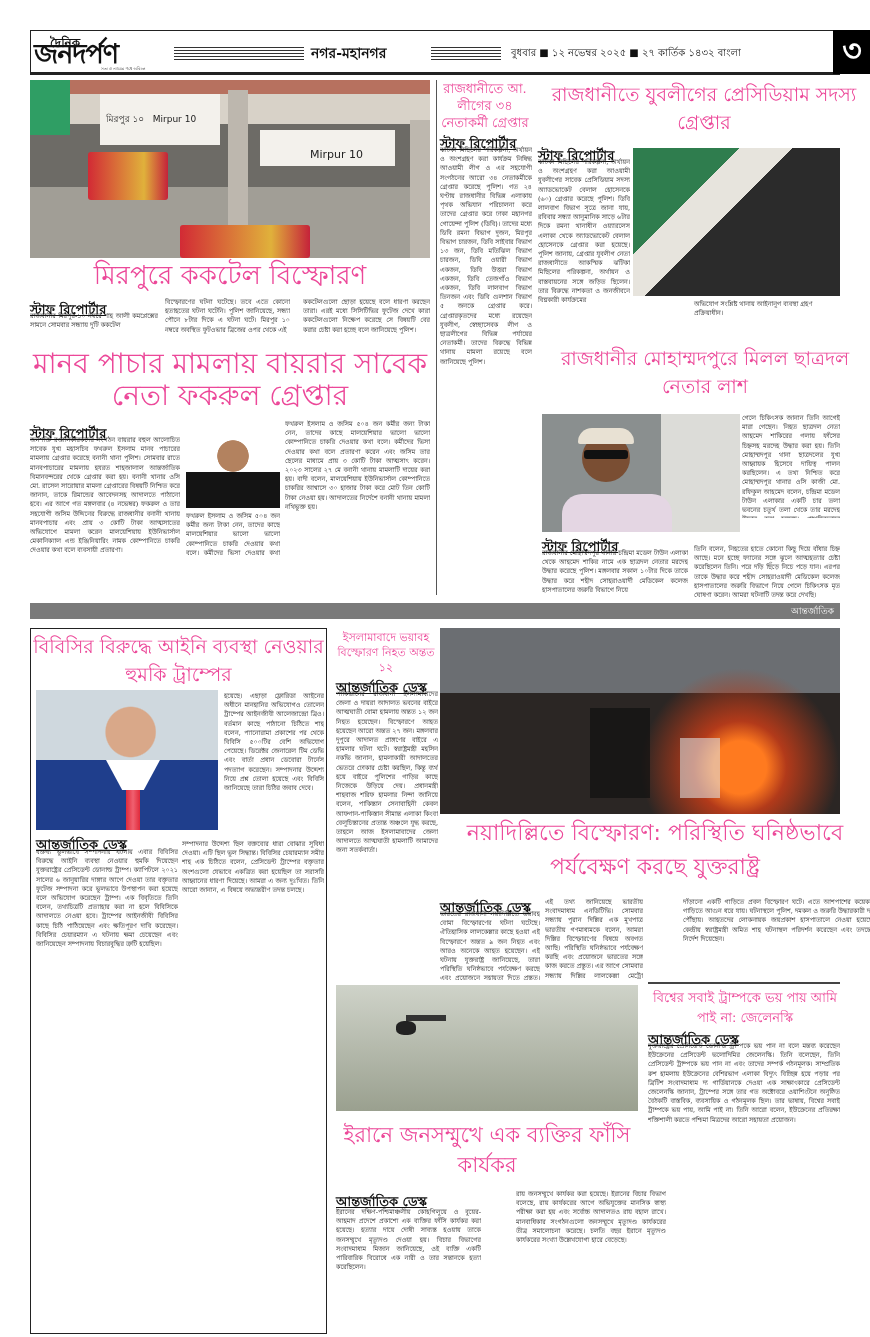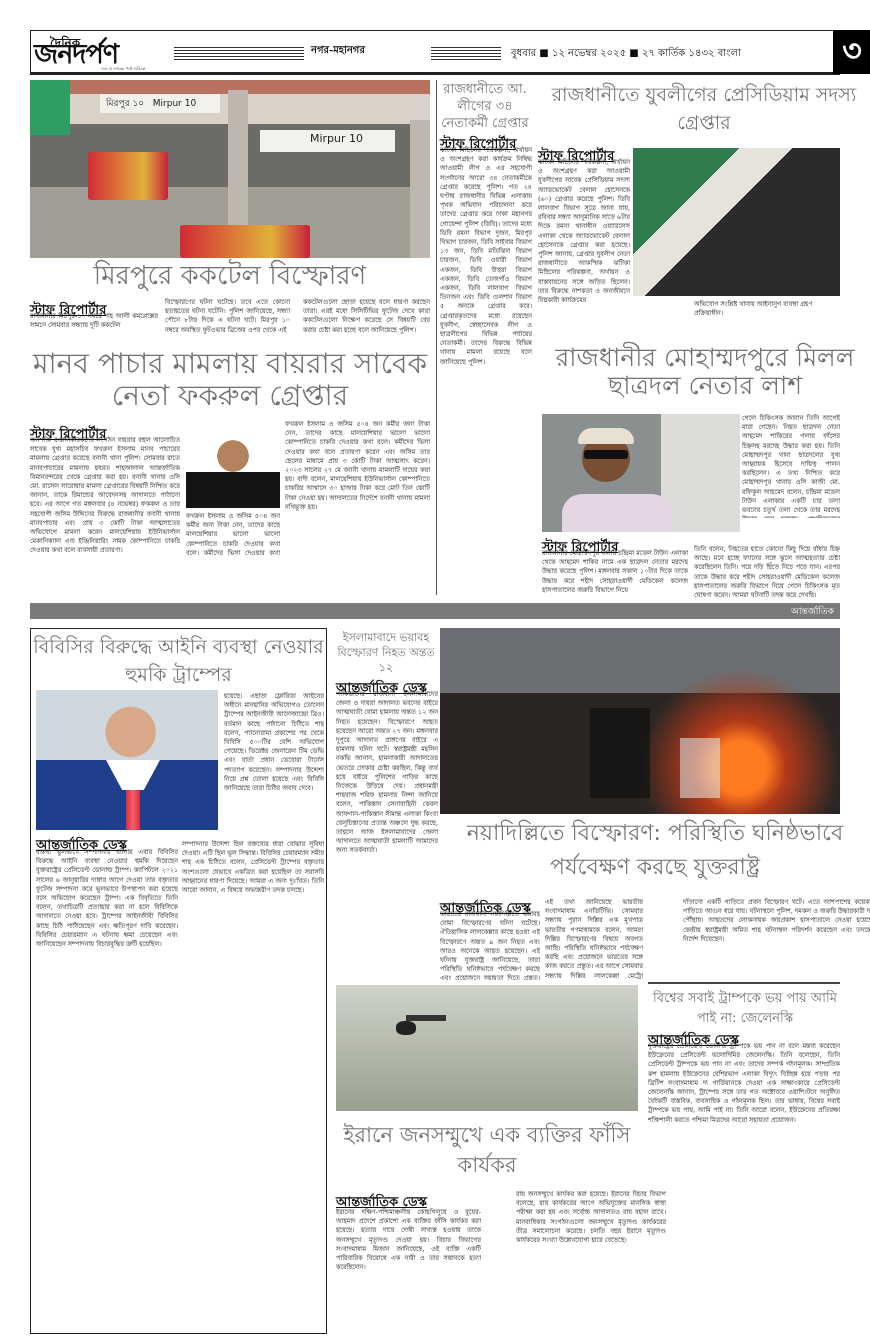--- a/index.html
+++ b/index.html
@@ -6,38 +6,38 @@
   html, body { width: 870px; height: 1337px; background: #fff; overflow: hidden; }
   body { font-family: "DejaVu Serif", serif; color: #111; position: relative; }
   .abs { position: absolute; }
 
   
   .masthead { left: 30px; top: 30px; width: 810px; height: 45px; border: 1px solid #222; border-bottom: 3px solid #222; }
   .brand-small { left: 19px; top: 3px; font-size: 12px; font-weight: bold; }
   .brand { left: 3px; top: 10px; font-size: 27px; font-weight: 900; letter-spacing: -1px; line-height: 26px; font-family: "DejaVu Sans", sans-serif; }
   .brand-tag { left: 70px; top: 35px; font-size: 4px; }
   .rules { height: 15px; top: 14px; background: repeating-linear-gradient(#fff 0 2px, #333 2px 3px); }
-  .section-name { left: 280px; top: 11px; font-size: 10px; font-weight: bold; text-align: center; }
+  .section-name { left: 280px; top: 11px; font-size: 14px; font-weight: bold; text-align: center; }
   .dateline { left: 480px; top: 14px; font-size: 10px; text-align: center; }
   .page-num { left: 802px; top: -1px; width: 38px; height: 44px; background: #000; color: #fff; font-size: 30px; font-weight: bold; text-align: center; line-height: 42px; font-family: "DejaVu Sans", sans-serif; }
 
   
   .photo { overflow: hidden; }
   .ph-metro { background: linear-gradient(180deg,#b7715f 0 8%,#d8d2c8 8% 25%,#6d6b66 25% 60%,#a19e96 60%); }
-  .ph-metro .sign { position:absolute; background:#f3f1ec; color:#222; font-size:9px; font-family:"DejaVu Sans",sans-serif; padding:2px 6px; }
+  .ph-metro .sign { position:absolute; background:#f3f1ec; color:#222; font-size:9px; font-family:"DejaVu Sans",sans-serif; padding:18px 6px; }
   .ph-metro .bus { position:absolute; background:linear-gradient(90deg,#d22a35,#e0b13b 70%,#c5223a); border-radius:3px; }
   .ph-metro .pillar { position:absolute; background:#bdb7ae; }
   .ph-politician { background: linear-gradient(135deg,#2f7d4e 0 30%,#e7e4dd 30% 45%,#2b2b2b 45%); }
   .ph-portrait { background: radial-gradient(circle at 50% 35%, #b3825f 0 22%, transparent 23%), linear-gradient(180deg,#fff 0 55%,#141414 55%); }
   .ph-student { background: linear-gradient(90deg,#8a8f8f 0 60%,#dcdcd8 60%); }
   .ph-trump { background: radial-gradient(circle at 52% 30%, #d9a889 0 18%, transparent 19%), linear-gradient(180deg,#cfd8de 0 50%,#1f3e8c 50%); }
   .ph-blast { background: radial-gradient(circle at 75% 75%, #ff7a1f 0 8%, #b23a1a 14%, transparent 30%), linear-gradient(180deg,#6b6e72 0 35%,#2b2624 35%); }
   .ph-gallows { background: linear-gradient(180deg,#cfd3c9,#9aa08f); }
 
-  .headline { font-family: "DejaVu Sans", sans-serif; text-align: center; line-height: 1.2; color: #737373; }
+  .headline { font-family: "DejaVu Sans", sans-serif; text-align: center; line-height: 1.2; color: #ec4899; }
   .byline { font-size: 13px; font-weight: bold; text-decoration: underline; font-family: "DejaVu Sans", sans-serif; text-align: right; }
   .body-text { font-size: 6.4px; line-height: 9.2px; text-align: justify; color: #222; font-family: "DejaVu Sans", sans-serif; overflow: hidden; }
   .caption { font-size: 6.4px; line-height: 9px; color: #222; font-family: "DejaVu Sans", sans-serif; }
   .box { border: 1px solid #222; }
   .band { left: 30px; top: 603px; width: 810px; height: 16px; background: #7a7a7a; color: #fff; font-size: 9px; text-align: right; padding-right: 6px; line-height: 16px; font-family: "DejaVu Sans", sans-serif; }
   .vline { background: #555; width: 1px; }
   .hline { background: #444; height: 2px; }
 </style>
 </head>
 <body>
@@ -81,21 +81,21 @@
 <div class="abs headline" style="left:440px;top:80px;width:90px;font-size:13px;line-height:17px;">রাজধানীতে আ. লীগের ৩৪ নেতাকর্মী গ্রেপ্তার</div>
 <div class="abs byline" style="left:440px;top:134px;">স্টাফ রিপোর্টার</div>
 <div class="abs body-text" style="left:440px;top:146px;width:92px;height:440px;">ঝটিকা মিছিলের পরিকল্পনা, অর্থায়ন ও অংশগ্রহণ করা কার্যক্রম নিষিদ্ধ আওয়ামী লীগ ও এর সহযোগী সংগঠনের আরো ৩৪ নেতাকর্মীকে গ্রেপ্তার করেছে পুলিশ। গত ২৪ ঘণ্টায় রাজধানীর বিভিন্ন এলাকায় পৃথক অভিযান পরিচালনা করে তাদের গ্রেপ্তার করে ঢাকা মহানগর গোয়েন্দা পুলিশ (ডিবি)। তাদের মধ্যে ডিবি রমনা বিভাগ দুজন, মিরপুর বিভাগ চারজন, ডিবি সাইবার বিভাগ ১৩ জন, ডিবি মতিঝিল বিভাগ চারজন, ডিবি ওয়ারী বিভাগ একজন, ডিবি উত্তরা বিভাগ একজন, ডিবি তেজগাঁও বিভাগ একজন, ডিবি লালবাগ বিভাগ তিনজন এবং ডিবি গুলশান বিভাগ ৫ জনকে গ্রেপ্তার করে। গ্রেপ্তারকৃতদের মধ্যে রয়েছেন যুবলীগ, স্বেচ্ছাসেবক লীগ ও ছাত্রলীগের বিভিন্ন পর্যায়ের নেতাকর্মী। তাদের বিরুদ্ধে বিভিন্ন থানায় মামলা রয়েছে বলে জানিয়েছে পুলিশ।</div>
 
 <div class="abs headline" style="left:538px;top:80px;width:332px;font-size:19px;line-height:28px;">রাজধানীতে যুবলীগের প্রেসিডিয়াম সদস্য গ্রেপ্তার</div>
 <div class="abs byline" style="left:538px;top:146px;">স্টাফ রিপোর্টার</div>
 <div class="abs body-text" style="left:538px;top:158px;width:92px;height:146px;">ঝটিকা মিছিলের পরিকল্পনা, অর্থায়ন ও অংশগ্রহণ করা আওয়ামী যুবলীগের সাবেক প্রেসিডিয়াম সদস্য অ্যাডভোকেট বেলাল হোসেনকে (৬০) গ্রেপ্তার করেছে পুলিশ। ডিবি লালবাগ বিভাগ সূত্রে জানা যায়, রবিবার সন্ধ্যা আনুমানিক সাড়ে ৬টার দিকে রমনা থানাধীন ওয়্যারলেস এলাকা থেকে অ্যাডভোকেট বেলাল হোসেনকে গ্রেপ্তার করা হয়েছে। পুলিশ জানায়, গ্রেপ্তার যুবলীগ নেতা রাজধানীতে আকস্মিক ঝটিকা মিছিলের পরিকল্পনা, অর্থায়ন ও বাস্তবায়নের সঙ্গে জড়িত ছিলেন। তার বিরুদ্ধে নাশকতা ও জনজীবনে বিঘ্নকারী কার্যক্রমের</div>
 <div class="abs photo ph-politician" style="left:633px;top:148px;width:207px;height:148px;"></div>
 <div class="abs caption" style="left:694px;top:300px;width:146px;">অভিযোগ সংশ্লিষ্ট থানায় আইনানুগ ব্যবস্থা গ্রহণ প্রক্রিয়াধীন।</div>
 
-<div class="abs headline" style="left:540px;top:344px;width:330px;font-size:25px;line-height:28px;">রাজধানীর মোহাম্মদপুরে মিলল ছাত্রদল নেতার লাশ</div>
+<div class="abs headline" style="left:540px;top:344px;width:330px;font-size:19px;line-height:28px;">রাজধানীর মোহাম্মদপুরে মিলল ছাত্রদল নেতার লাশ</div>
 <div class="abs photo ph-student" style="left:542px;top:414px;width:198px;height:118px;">
   <div style="position:absolute;left:40px;top:20px;width:48px;height:48px;border-radius:50%;background:#7a4e33;"></div>
   <div style="position:absolute;left:42px;top:36px;width:44px;height:9px;background:#111;border-radius:3px;"></div>
   <div style="position:absolute;left:36px;top:14px;width:56px;height:16px;background:#e8e1d3;border-radius:14px 14px 2px 2px;"></div>
   <div style="position:absolute;left:20px;top:80px;width:110px;height:40px;background:#e4d6e3;border-radius:20px 20px 0 0;"></div>
 </div>
 <div class="abs body-text" style="left:742px;top:414px;width:98px;height:104px;">গেলে চিকিৎসক জানান তিনি আগেই মারা গেছেন। নিহত ছাত্রদল নেতা আহমেদ শাকিরের গলায় ফাঁসের চিহ্নসহ মরদেহ উদ্ধার করা হয়। তিনি মোহাম্মদপুর থানা ছাত্রদলের যুগ্ম আহ্বায়ক হিসেবে দায়িত্ব পালন করছিলেন। এ তথ্য নিশ্চিত করে মোহাম্মদপুর থানার ওসি কাজী মো. রফিকুল আহমেদ বলেন, চন্দ্রিমা মডেল টাউন এলাকার একটি চার তলা ভবনের চতুর্থ তলা থেকে তার মরদেহ উদ্ধার করা হয়েছে। প্রাথমিকভাবে ধারণা করা হচ্ছে গলায় ফাঁস দিয়ে আত্মহত্যা করা হয়েছে।</div>
 <div class="abs byline" style="left:542px;top:537px;">স্টাফ রিপোর্টার</div>
 <div class="abs body-text" style="left:542px;top:549px;width:146px;height:46px;">রাজধানীর মোহাম্মদপুর থানার চন্দ্রিমা মডেল টাউন এলাকা থেকে আহমেদ শাকির নামে এক ছাত্রদল নেতার মরদেহ উদ্ধার করেছে পুলিশ। মঙ্গলবার সকাল ১০টার দিকে তাকে উদ্ধার করে শহীদ সোহরাওয়ার্দী মেডিকেল কলেজ হাসপাতালের জরুরি বিভাগে নিয়ে</div>
 <div class="abs body-text" style="left:694px;top:520px;width:146px;height:75px;margin-top:25px;">তিনি বলেন, নিহতের হাতে কোনো কিছু দিয়ে বাঁধার চিহ্ন আছে। মনে হচ্ছে ফ্যানের সঙ্গে ঝুলে আত্মহত্যার চেষ্টা করেছিলেন তিনি। পরে দড়ি ছিঁড়ে নিচে পড়ে যান। এরপর তাকে উদ্ধার করে শহীদ সোহরাওয়ার্দী মেডিকেল কলেজ হাসপাতালের জরুরি বিভাগে নিয়ে গেলে চিকিৎসক মৃত ঘোষণা করেন। আমরা ঘটনাটি তদন্ত করে দেখছি।</div>

